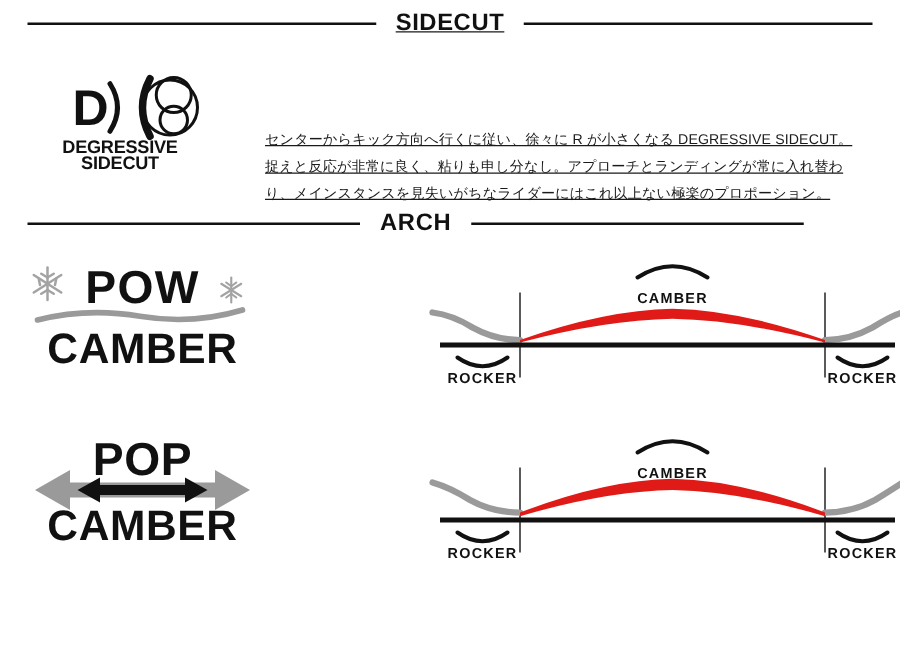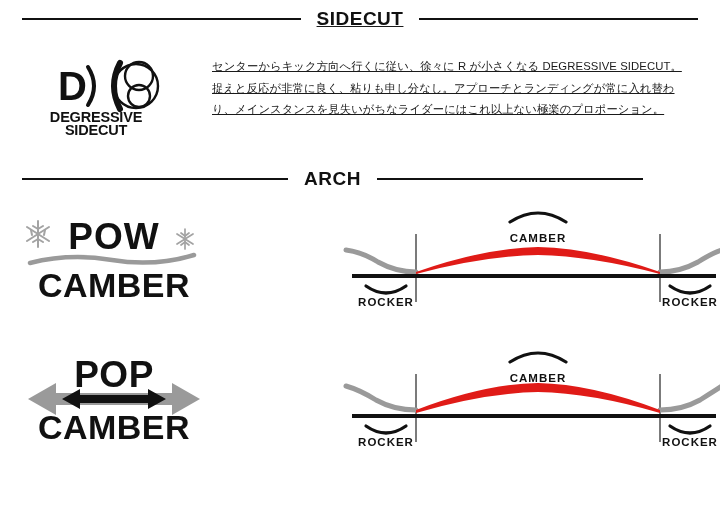--- a/index.html
+++ b/index.html
@@ -41,20 +41,21 @@
     padding: 0 4px;
   }
 
   
   .body-copy {
     font-size: 11.3px;
     line-height: 1.92;
     color: #1a1a1a;
     letter-spacing: 0.1px;
     text-align: left;
+    margin-top: 46px;
   }
 
   
   #sidecut-block {
     position: absolute;
     top: 8px; left: 0; width: 720px; text-decoration: underline;
   }
   #sidecut-row {
     display: flex;
     align-items: flex-start;
@@ -71,21 +72,20 @@
     padding-right: 8px;
   }
 
   
   #arch-block {
     position: absolute;
     top: 168px; left: 0; width: 665px;
   }
   .arch-row {
     display: flex;
-    align-items: center;
     padding: 0 14px;
   }
   .arch-logo-cell {
     flex: 0 0 330px;
     padding-left: 8px;
   }
   .arch-diagram-cell {
     flex: 1 1 auto;
   }
 

